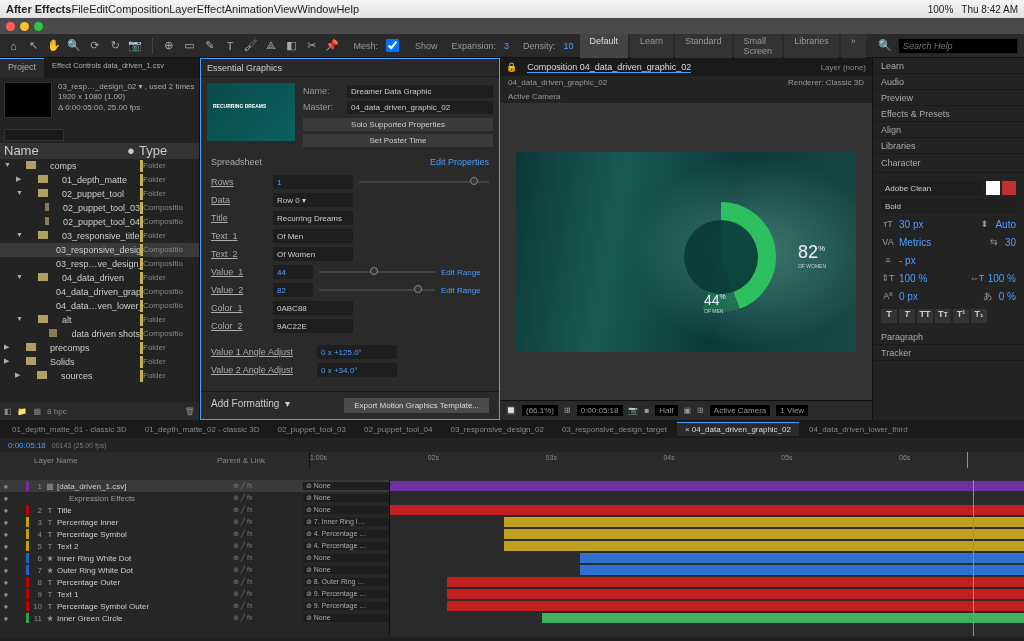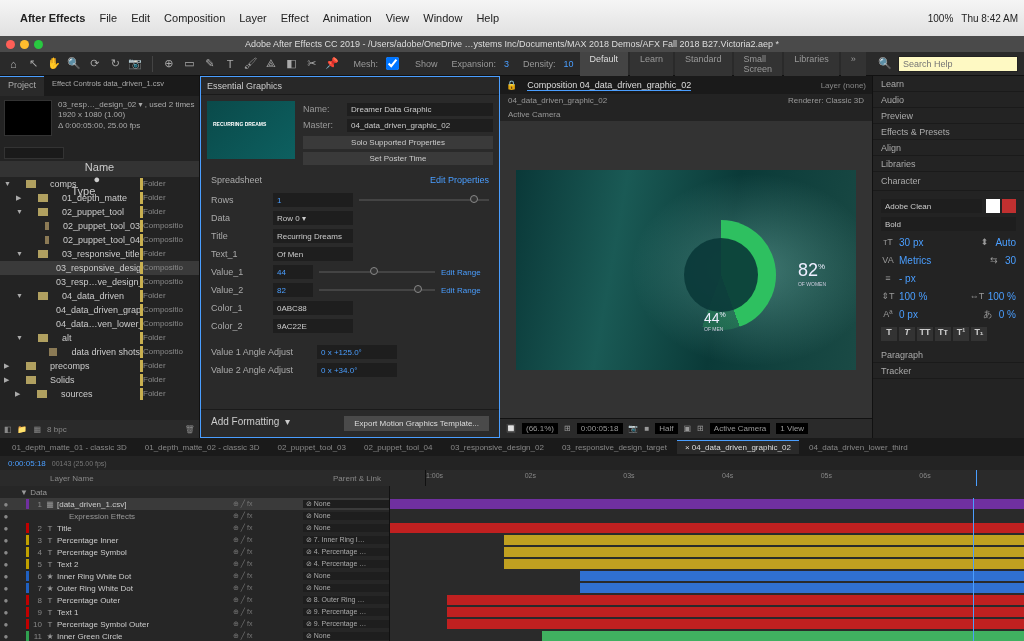--- a/index.html
+++ b/index.html
@@ -1,68 +1,68 @@
 <!DOCTYPE html>
 <html><head>
 <meta charset="utf-8">
 <style>
 * { margin: 0; padding: 0; box-sizing: border-box; font-family: -apple-system, 'Helvetica Neue', Arial, sans-serif; }
 body { background: #1e1e1e; color: #ccc; font-size: 10px; width: 1024px; height: 641px; overflow: hidden; user-select: none; }
-.menubar { height: 36px; background: linear-gradient(#f5f5f5,#e1e1e1); color: #222; display: flex; align-items: center; padding: 5px 6px; font-size: 11px; gap: 14px; }
+.menubar { height: 18px; background: linear-gradient(#f5f5f5,#e1e1e1); color: #222; display: flex; align-items: center; padding: 5px 6px; font-size: 11px; }
 .menubar .apple { font-size: 13px; }
 .menubar .app-name { font-weight: 600; }
 .menubar .spacer { flex: 1; }
 .menubar .right-icons { display: flex; gap: 8px; align-items: center; font-size: 10px; }
 .titlebar { height: 16px; background: #4a4a4a; color: #ddd; display: flex; align-items: center; justify-content: center; font-size: 9px; position: relative; }
 .traffic { position: absolute; left: 6px; display: flex; gap: 5px; }
 .traffic span { width: 9px; height: 9px; border-radius: 50%; display: inline-block; }
 .tr-close { background: #ff5f57; } .tr-min { background: #ffbd2e; } .tr-max { background: #28c940; }
 .toolbar { height: 24px; background: #2a2a2a; border-bottom: 1px solid #111; display: flex; align-items: center; padding: 0 6px; gap: 6px; }
 .toolbar .tool-ico { width: 16px; height: 16px; color: #aaa; display: flex; align-items: center; justify-content: center; font-size: 11px; }
 .toolbar .divider { width: 1px; height: 16px; background: #444; margin: 0 3px; }
 .toolbar .meshlbl { font-size: 9px; color: #999; margin-left: 8px; }
 .toolbar .meshval { color: #4a9eff; font-size: 9px; margin-left: 2px; }
 .toolbar .workspace-tabs { margin-left: auto; display: flex; gap: 2px; }
 .toolbar .ws-tab { padding: 3px 10px; font-size: 9px; color: #999; background: #333; }
 .toolbar .ws-tab.active { background: #444; color: #ddd; }
-.toolbar .search { width: 120px; height: 16px; background: #fef9c3; border: 1px solid #222; color: #888; font-size: 9px; padding: 0 4px; }
+.toolbar .search { width: 120px; height: 16px; background: #000000; border: 1px solid #222; color: #888; font-size: 9px; padding: 0 4px; font-style: italic; }
 .main { display: flex; height: 362px; }
 .left-col { width: 200px; background: #232323; border-right: 1px solid #111; display: flex; flex-direction: column; }
 .panel-tabs { display: flex; height: 20px; background: #1a1a1a; font-size: 9px; }
 .panel-tab { padding: 3px 8px; color: #aaa; }
 .panel-tab.active { background: #2a2a2a; border-top: 1px solid #4a9eff; }
 .footage-row { display: flex; padding: 4px; gap: 6px; height: 48px; }
 .footage-thumb { width: 48px; height: 36px; background: #000; border: 1px solid #333; }
 .footage-info { font-size: 8px; color: #aaa; line-height: 1.3; }
-.proj-header { display: flex; height: 16px; background: #333; font-size: 11px; align-items: center; padding: 0 4px; flex-direction: column; }
+.proj-header { display: flex; height: 16px; background: #333; font-size: 13px; align-items: center; padding: 0 4px; }
 .proj-header .col-name { flex: 1; }
 .proj-tree { flex: 1; overflow: auto; font-size: 9px; }
 .tree-row { display: flex; align-items: center; height: 14px; padding-left: 4px; }
-.tree-row .label-col { flex: 1; display: flex; align-items: center; gap: 14px; overflow: hidden; white-space: nowrap; }
+.tree-row .label-col { flex: 1; display: flex; gap: 14px; overflow: hidden; white-space: nowrap; }
 .tree-row .type-col { width: 56px; font-size: 8px; color: #888; }
 .tree-row .color-swatch { width: 3px; height: 12px; }
 .tree-row .tri { font-size: 7px; color: #aaa; width: 8px; }
 .tree-row .fold-ico { width: 10px; height: 8px; background: #b0a060; }
 .tree-row .comp-ico { width: 10px; height: 8px; background: #8b7a55; }
 .tree-row.sel { background: #3a3a3a; }
 .center-col { width: 300px; background: #2a2a2a; border-right: 1px solid #111; display: flex; flex-direction: column; border: 1px solid #4a9eff; }
 .eg-header { height: 18px; background: #282828; font-size: 9px; display: flex; align-items: center; padding: 0 6px; border-bottom: 1px solid #1a1a1a; }
 .eg-top { display: flex; padding: 6px; gap: 8px; }
 .eg-thumb { width: 88px; height: 58px; background: linear-gradient(135deg,#0a4a4a,#0d6060); position: relative; overflow: hidden; }
 .eg-thumb::after { content: "RECURRING DREAMS"; position: absolute; top: 20px; left: 6px; font-size: 5px; color: #fff; font-weight: bold; }
 .eg-props { flex: 1; font-size: 9px; }
 .eg-prop-row { display: flex; align-items: center; height: 16px; gap: 6px; }
 .eg-prop-row .plabel { width: 38px; color: #999; }
 .eg-prop-row .pval { flex: 1; background: #1e1e1e; height: 13px; padding: 1px 4px; color: #ccc; font-size: 8px; display:flex; align-items:center; }
 .eg-btn { background: #3a3a3a; padding: 2px 6px; font-size: 8px; color: #ccc; text-align: center; margin-top: 3px; }
 .eg-section-hdr { display: flex; justify-content: space-between; padding: 4px 10px; font-size: 9px; color: #aaa; }
 .eg-section-hdr .link { color: #4a9eff; }
 .eg-fields { padding: 2px 10px; }
 .eg-field { display: flex; align-items: center; height: 18px; gap: 6px; font-size: 9px; }
-.eg-field .flabel { width: 56px; color: #aaa; }
+.eg-field .flabel { width: 56px; color: #aaa; text-decoration: underline; }
 .eg-field .fval { width: 80px; background: #1e1e1e; height: 14px; padding: 1px 4px; color: #ccc; font-size: 8px; display:flex; align-items:center; }
 .eg-field .fval.blue { color: #4a9eff; }
 .eg-field .fslider { flex: 1; height: 2px; background: #444; position: relative; }
 .eg-field .fslider .knob { position: absolute; top: -4px; width: 8px; height: 8px; border-radius: 50%; border: 1px solid #888; background: #333; }
 .eg-field .flink { color: #4a9eff; font-size: 8px; width: 48px; }
 .eg-footer { display: flex; justify-content: space-between; padding: 6px 10px; margin-top: auto; border-top: 1px solid #1a1a1a; }
 .eg-footer .export-btn { background: #4a4a4a; padding: 3px 10px; font-size: 8px; color: #ddd; }
 .viewer-col { flex: 1; background: #232323; display: flex; flex-direction: column; }
 .viewer-tabs { height: 18px; background: #1a1a1a; display: flex; align-items: center; padding: 0 6px; font-size: 9px; gap: 10px; }
 .viewer-tabs .vtab { color: #aaa; }
@@ -92,21 +92,21 @@
 .char-swatches { display: flex; gap: 2px; }
 .char-swatches .sw { width: 14px; height: 14px; }
 .char-btns { display: flex; gap: 2px; margin-top: 4px; }
 .char-btns .tb { width: 16px; height: 14px; background: #333; font-size: 9px; text-align: center; font-weight: bold; color: #ccc; }
 .timeline-tabs-row { height: 18px; background: #1a1a1a; display: flex; align-items: center; font-size: 8px; gap: 2px; padding: 0 4px; overflow: hidden; }
 .tl-tab { padding: 2px 8px; color: #888; white-space: nowrap; }
 .tl-tab.active { background: #2a2a2a; color: #ddd; border-top: 1px solid #4a9eff; }
 .timeline { height: 201px; background: #232323; display: flex; flex-direction: column; }
 .tl-header { height: 14px; display: flex; font-size: 8px; color: #4a9eff; padding-left: 8px; align-items:center; }
 .tl-ruler { height: 16px; background: #2a2a2a; display: flex; }
-.tl-ruler .left { width: 426px; border-right: 1px solid #111; display:flex; align-items:center; padding:0 6px; font-size:8px; color:#888; gap:20px; }
+.tl-ruler .left { width: 310px; border-right: 1px solid #111; display:flex; align-items:center; padding:0 6px; font-size:8px; color:#888; gap:4px; }
 .tl-ruler .right { flex: 1; position: relative; font-size: 7px; color: #888; }
 .tl-ruler .right .tick { position: absolute; top: 2px; }
 .tl-layers { flex: 1; overflow: hidden; }
 .tl-row { display: flex; height: 12px; font-size: 8px; }
 .tl-row .left { width: 390px; display: flex; align-items: center; border-right: 1px solid #111; background: #262626; }
 .tl-row .left .eye { width: 12px; text-align: center; color: #888; }
 .tl-row .left .lbl-sw { width: 3px; height: 10px; margin: 0 2px; }
 .tl-row .left .num { width: 14px; color: #888; text-align: right; padding-right: 3px; }
 .tl-row .left .ico { width: 10px; text-align: center; color: #999; }
 .tl-row .left .lname { flex: 1; color: #ccc; padding-left: 2px; overflow: hidden; white-space: nowrap; }
@@ -140,21 +140,20 @@
     <span>Thu 8:42 AM</span>
   </div>
 </div>
 
 <div class="titlebar">
   <div class="traffic">
     <span class="tr-close"></span>
     <span class="tr-min"></span>
     <span class="tr-max"></span>
   </div>
-  <span>Adobe After Effects CC 2019 - /Users/adobe/OneDrive …ystems Inc/Documents/MAX 2018 Demos/AFX Fall 2018 B27.Victoria2.aep *</span>
 </div>
 
 <div class="toolbar">
   <span class="tool-ico">⌂</span>
   <span class="tool-ico">↖</span>
   <span class="tool-ico">✋</span>
   <span class="tool-ico">🔍</span>
   <span class="tool-ico">⟳</span>
   <span class="tool-ico">↻</span>
   <span class="tool-ico">📷</span>
@@ -398,20 +397,24 @@
       </div>
       <div class="eg-field">
           <span class="flabel">Title</span>
           <span class="fval">Recurring Dreams</span>
         </div>
       <div class="eg-field">
           <span class="flabel">Text_1</span>
           <span class="fval">Of Men</span>
         </div>
       <div class="eg-field">
+          <span class="flabel">Text_2</span>
+          <span class="fval">Of Women</span>
+        </div>
+      <div class="eg-field">
         <span class="flabel">Value_1</span>
         <span class="fval blue" style="width:40px">44</span>
         <div class="fslider">
             <div class="knob" style="left:44%"></div>
           </div>
         <span class="flink">Edit Range</span>
       </div>
       <div class="eg-field">
         <span class="flabel">Value_2</span>
         <span class="fval blue" style="width:40px">82</span>
@@ -570,23 +573,20 @@
         <span class="tick" style="left: 16.5%;">02s</span>
         <span class="tick" style="left: 33%;">03s</span>
         <span class="tick" style="left: 49.5%;">04s</span>
         <span class="tick" style="left: 66%;">05s</span>
         <span class="tick" style="left: 82.5%;">06s</span>
         <div class="playhead" style="left: 92%;"></div>
       </div>
   </div>
   <div class="tl-layers" id="tl-layers">
       <div class="tl-row">
-        <div class="left">
-          <span class="data-hdr">▼ Data</span>
-        </div>
         <div class="right"></div>
       </div>
       <div class="tl-row sel">
         <div class="left">
           <span class="eye">●</span>
           <span class="eye"></span>
           <span class="lbl-sw" style="background:#7030a0"></span>
           <span class="num">1</span>
           <span class="ico">▦</span>
           <span class="lname" style="">[data_driven_1.csv]</span>

